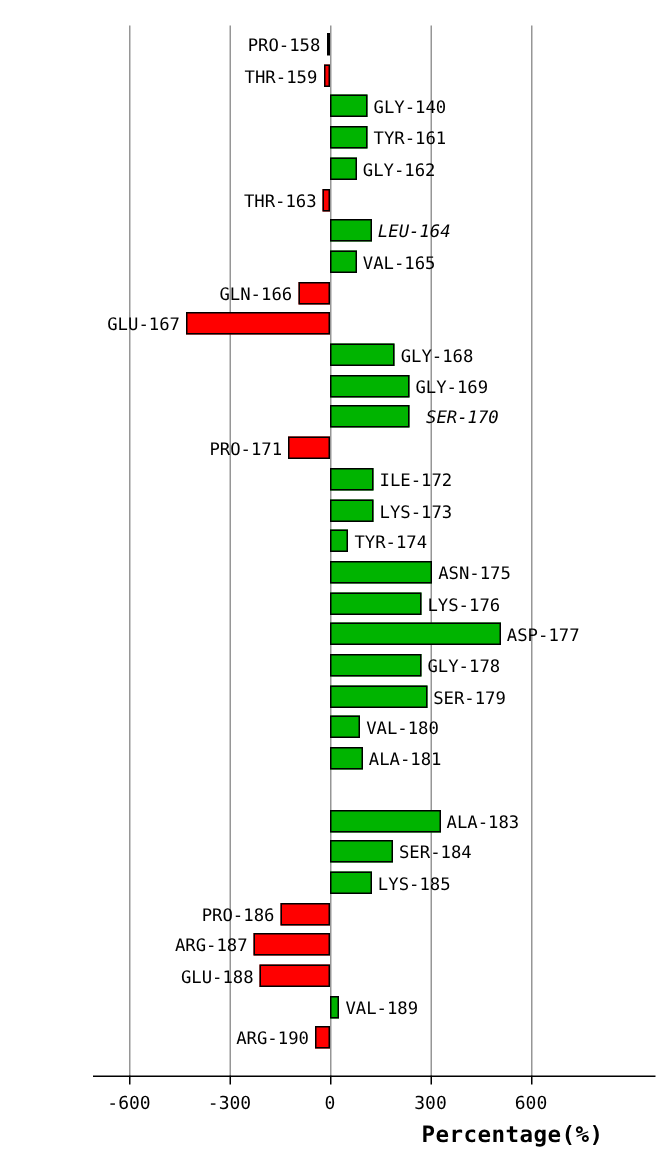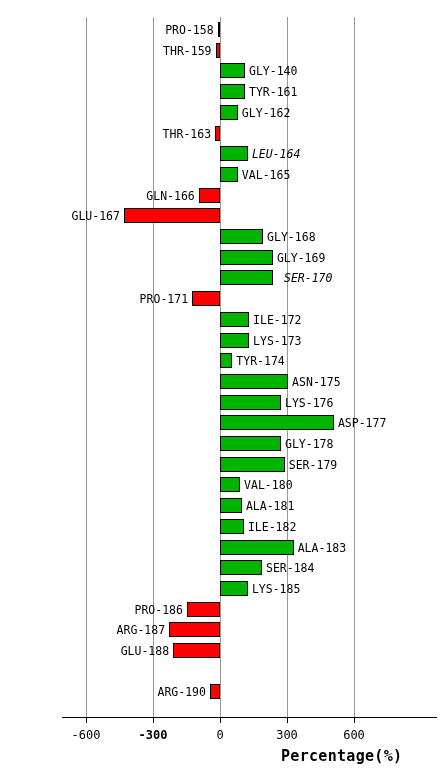--- a/index.html
+++ b/index.html
@@ -97,21 +97,21 @@
   <div class="plot-area" id="plot-area">
       <div class="gridline" style="left: 86px; top: 17px; height: 700px;"></div>
       <div class="gridline" style="left: 153px; top: 17px; height: 700px;"></div>
       <div class="gridline" style="left: 220px; top: 17px; height: 700px;"></div>
       <div class="gridline" style="left: 287px; top: 17px; height: 700px;"></div>
       <div class="gridline" style="left: 354px; top: 17px; height: 700px;"></div>
       <div class="axis-line" style="left: 62px; top: 717px; width: 375px;"></div>
       <div class="tick-mark" style="left: 86px; top: 717px;"></div>
       <div class="tick-label" style="left: 46px; width: 80px; top: 728px;">-600</div>
       <div class="tick-mark" style="left: 153px; top: 717px;"></div>
-      <div class="tick-label" style="left: 113px; width: 80px; top: 728px; font-weight: bold;">-300</div>
+      <div class="tick-label" style="left: 113px; width: 80px; top: 728px;">-300</div>
       <div class="tick-mark" style="left: 220px; top: 717px;"></div>
       <div class="tick-label" style="left: 180px; width: 80px; top: 728px;">0</div>
       <div class="tick-mark" style="left: 287px; top: 717px;"></div>
       <div class="tick-label" style="left: 247px; width: 80px; top: 728px;">300</div>
       <div class="tick-mark" style="left: 354px; top: 717px;"></div>
       <div class="tick-label" style="left: 314px; width: 80px; top: 728px;">600</div>
       <div class="axis-title" style="left: 281px; top: 747px;">Percentage(%)</div>
       <div class="bar-row" style="top: 22px; height: 15px;">
         <div class="bar zero" title="PRO-158: -3%" style="height: 15px; top: 0px; left: 217.6px; width: 2.4px;"></div>
         <div class="bar-label left" style="top: 1px; left: 0px; width: 213.6px;">PRO-158</div>
@@ -201,24 +201,20 @@
         <div class="bar-label right" style="top: 1px; left: 288.767px;">SER-179</div>
       </div>
       <div class="bar-row" style="top: 477.4px; height: 15px;">
         <div class="bar pos" title="VAL-180: 90%" style="height: 15px; top: 0px; left: 220px; width: 20.1px;"></div>
         <div class="bar-label right" style="top: 1px; left: 244.1px;">VAL-180</div>
       </div>
       <div class="bar-row" style="top: 498.1px; height: 15px;">
         <div class="bar pos" title="ALA-181: 98%" style="height: 15px; top: 0px; left: 220px; width: 21.8867px;"></div>
         <div class="bar-label right" style="top: 1px; left: 245.887px;">ALA-181</div>
       </div>
-      <div class="bar-row" style="top: 518.8px; height: 15px;">
-        <div class="bar pos" title="ILE-182: 107%" style="height: 15px; top: 0px; left: 220px; width: 23.8967px;"></div>
-        <div class="bar-label right" style="top: 1px; left: 247.897px;">ILE-182</div>
-      </div>
       <div class="bar-row" style="top: 539.5px; height: 15px;">
         <div class="bar pos" title="ALA-183: 330%" style="height: 15px; top: 0px; left: 220px; width: 73.7px;"></div>
         <div class="bar-label right" style="top: 1px; left: 297.7px; text-align: center;">ALA-183</div>
       </div>
       <div class="bar-row" style="top: 560.2px; height: 15px;">
         <div class="bar pos" title="SER-184: 188%" style="height: 15px; top: 0px; left: 220px; width: 41.9867px;"></div>
         <div class="bar-label right" style="top: 1px; left: 265.987px;">SER-184</div>
       </div>
       <div class="bar-row" style="top: 580.9px; height: 15px;">
         <div class="bar pos" title="LYS-185: 125%" style="height: 15px; top: 0px; left: 220px; width: 27.9167px;"></div>
@@ -228,19 +224,23 @@
         <div class="bar neg" title="PRO-186: -148%" style="height: 15px; top: 0px; left: 186.947px; width: 33.0533px;"></div>
         <div class="bar-label left" style="top: 1px; left: 0px; width: 182.947px;">PRO-186</div>
       </div>
       <div class="bar-row" style="top: 622.3px; height: 15px;">
         <div class="bar neg" title="ARG-187: -228%" style="height: 15px; top: 0px; left: 169.08px; width: 50.92px;"></div>
         <div class="bar-label left" style="top: 1px; left: 0px; width: 165.08px;">ARG-187</div>
       </div>
       <div class="bar-row" style="top: 643px; height: 15px;">
         <div class="bar neg" title="GLU-188: -210%" style="height: 15px; top: 0px; left: 173.1px; width: 46.9px;"></div>
         <div class="bar-label left" style="top: 1px; left: 0px; width: 169.1px;">GLU-188</div>
+      </div>
+      <div class="bar-row" style="top: 663.7px; height: 15px;">
+        <div class="bar pos" title="VAL-189: 28%" style="height: 15px; top: 0px; left: 220px; width: 6.25333px;"></div>
+        <div class="bar-label right" style="top: 1px; left: 230.253px;">VAL-189</div>
       </div>
       <div class="bar-row" style="top: 684.4px; height: 15px;">
         <div class="bar neg" title="ARG-190: -45%" style="height: 15px; top: 0px; left: 209.95px; width: 10.05px;"></div>
         <div class="bar-label left" style="top: 1px; left: 0px; width: 205.95px;">ARG-190</div>
       </div>
     </div>
 </div>
 
 </body></html>

